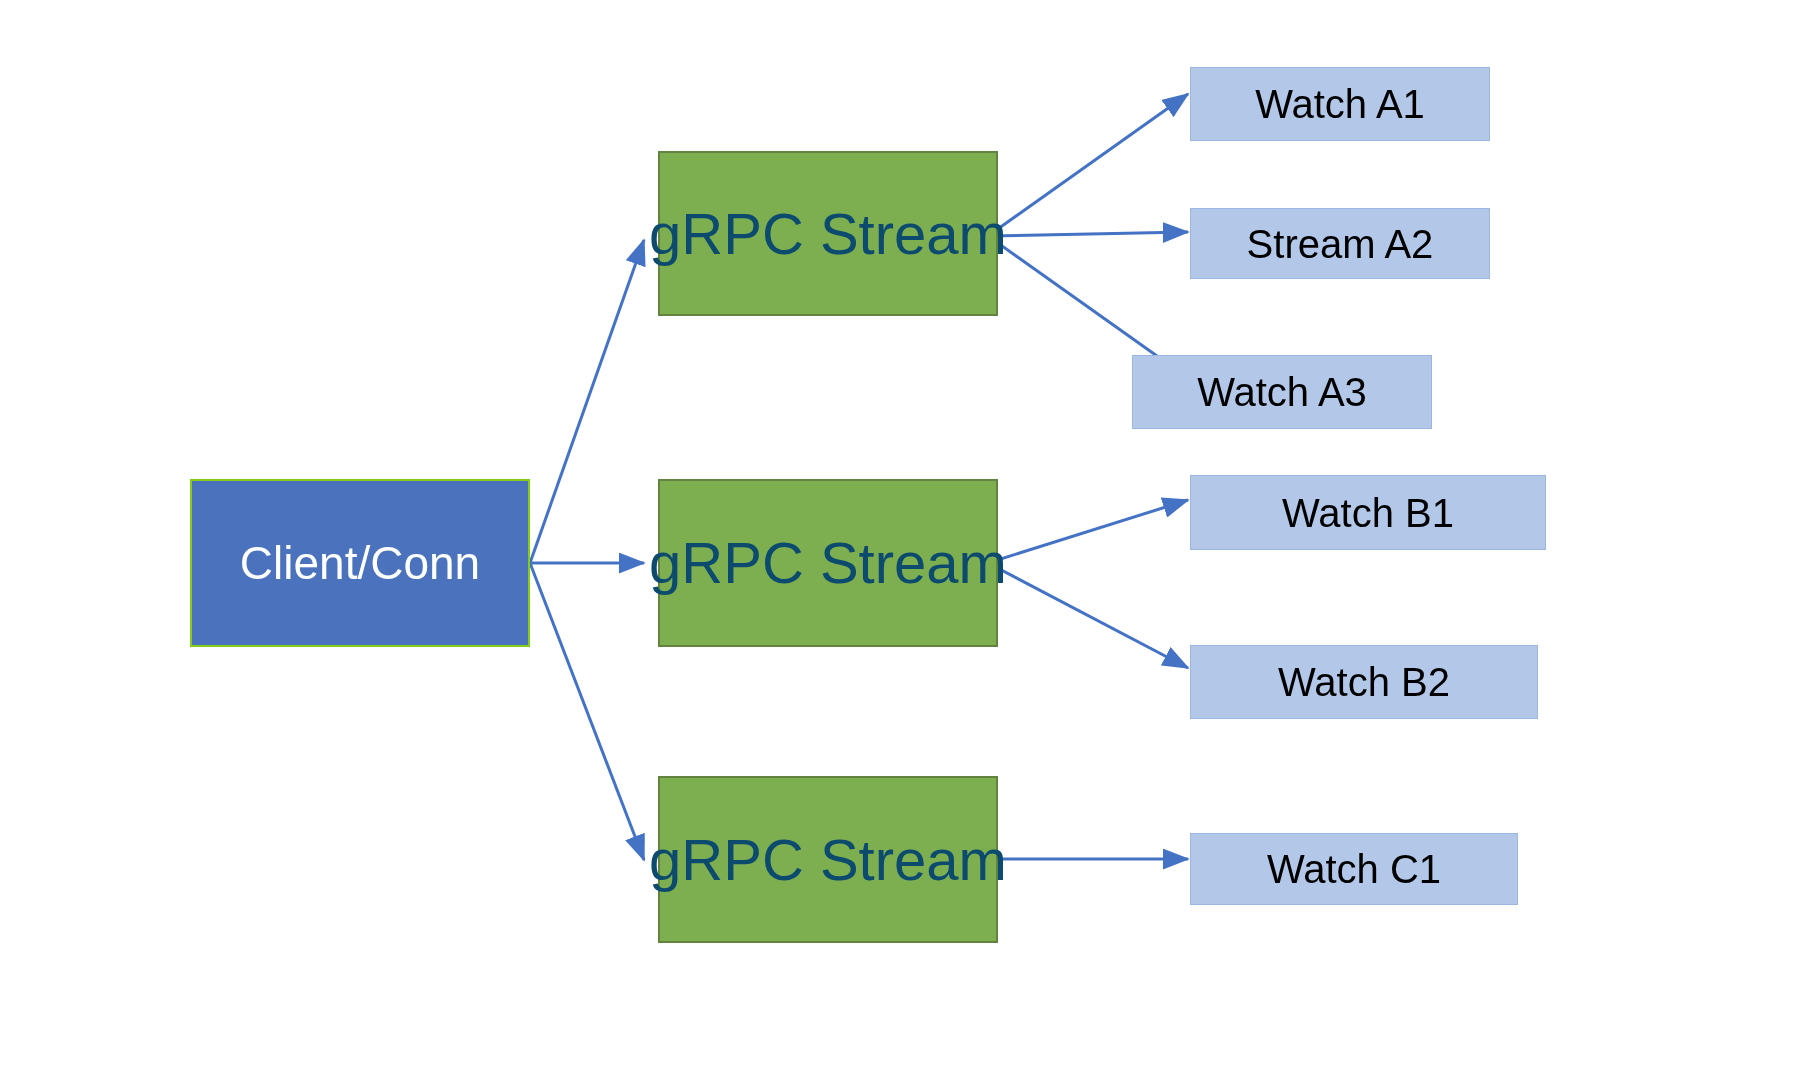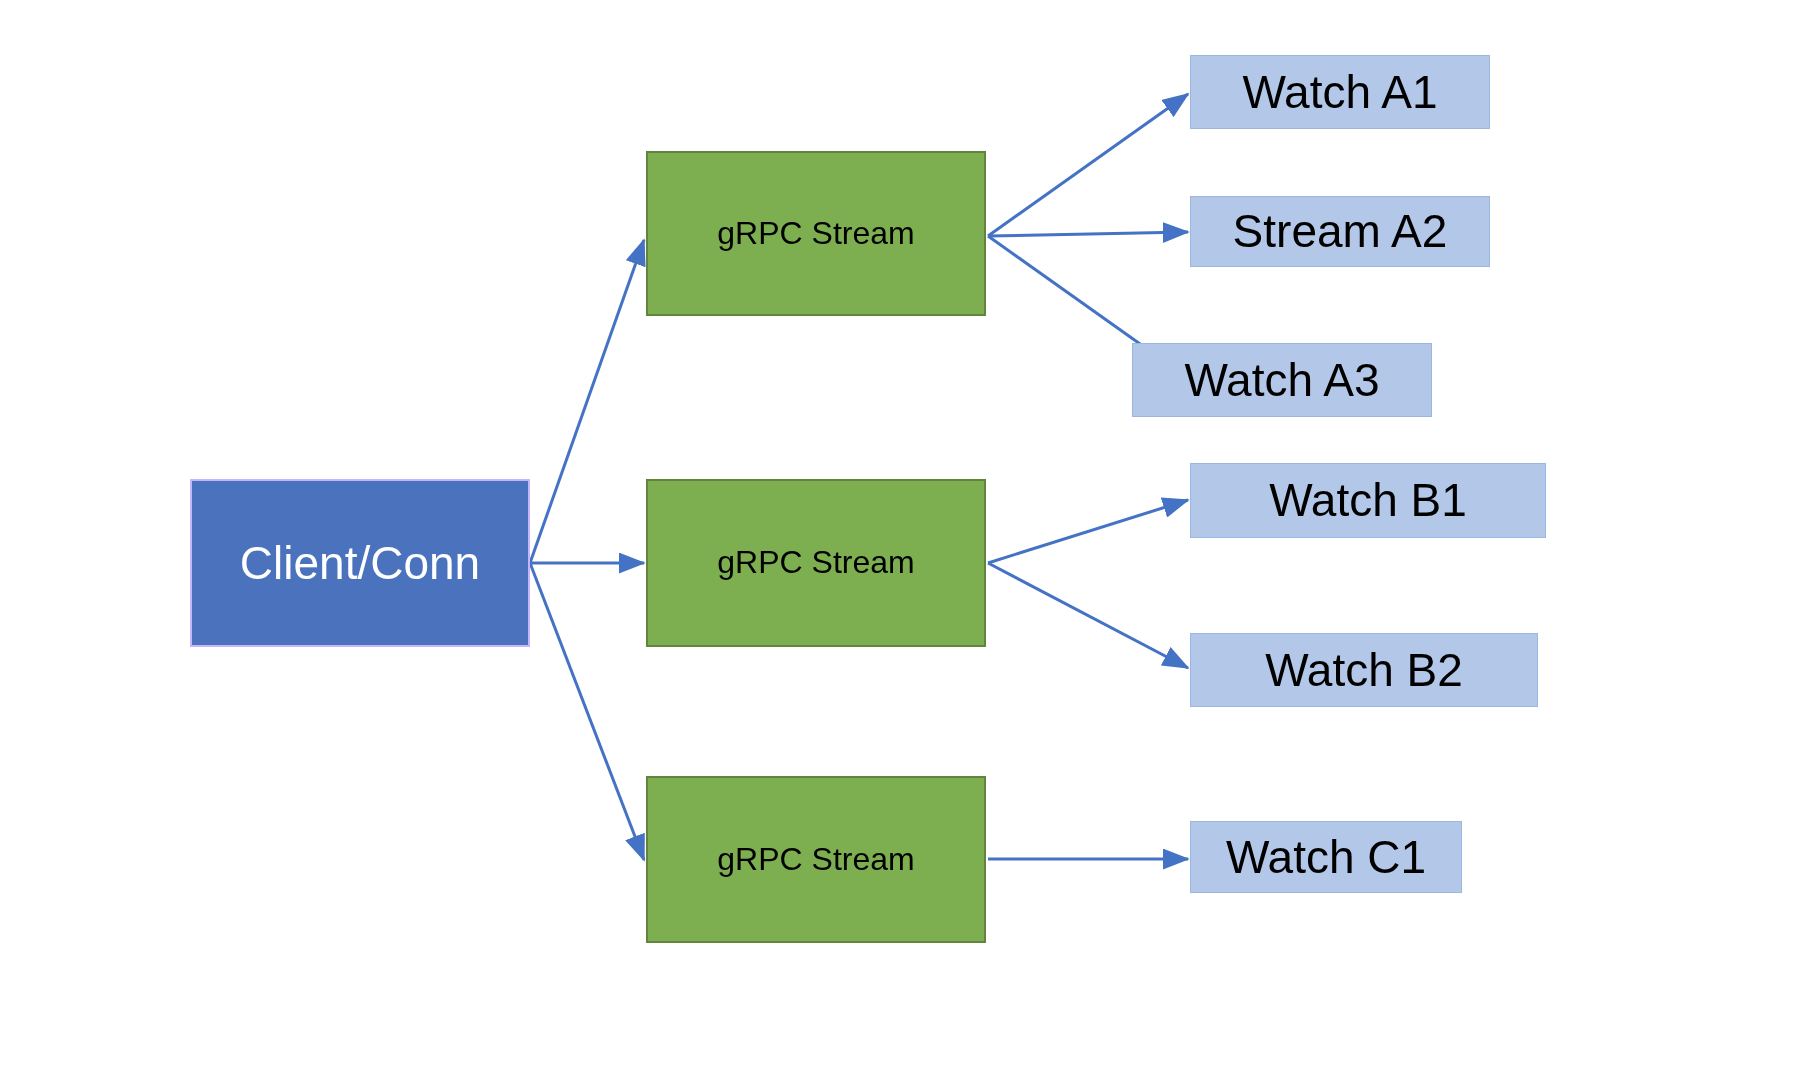--- a/index.html
+++ b/index.html
@@ -31,35 +31,37 @@
     box-sizing: border-box;
     display: flex;
     align-items: center;
     justify-content: center;
     text-align: center;
     line-height: 1.1;
     white-space: nowrap;
   }
   .node-client {
     background: #4a72bd;
-    border: 2px solid #c4b5fd;
+    border: 2px solid #84cc16;
     color: #ffffff;
     font-size: 46px;
   }
   .node-stream {
     background: #7daf50;
     border: 2px solid #63843f;
-    color: #000000;
-    font-size: 32px;
+    color: #0c4a6e;
+    font-size: 58px;
+    margin-left: 12px;
   }
   .node-watch {
     background: #b3c8e8;
     border: 1px solid #9bb7df;
     color: #000000;
-    font-size: 46px;
+    font-size: 40px;
+    margin-top: 12px;
   }
   .node-label {
     display: block;
   }
 </style>
 </head>
 <body>
 
 <div id="canvas">
 
@@ -104,17 +106,17 @@
   </div>
   <div class="node node-watch" id="node-watch-a3" style="left: 1132px; top: 343px; width: 300px; height: 74px;">
     <span class="node-label">Watch A3</span>
   </div>
   <div class="node node-watch" id="node-watch-b1" style="left: 1190px; top: 463px; width: 356px; height: 75px;">
     <span class="node-label">Watch B1</span>
   </div>
   <div class="node node-watch" id="node-watch-b2" style="left: 1190px; top: 633px; width: 348px; height: 74px;">
     <span class="node-label">Watch B2</span>
   </div>
-  <div class="node node-watch" id="node-watch-c1" style="left: 1190px; top: 821px; width: 272px; height: 72px;">
+  <div class="node node-watch" id="node-watch-c1" style="left: 1190px; top: 821px; width: 328px; height: 72px;">
     <span class="node-label">Watch C1</span>
   </div>
 
 </div>
 
 </body></html>

